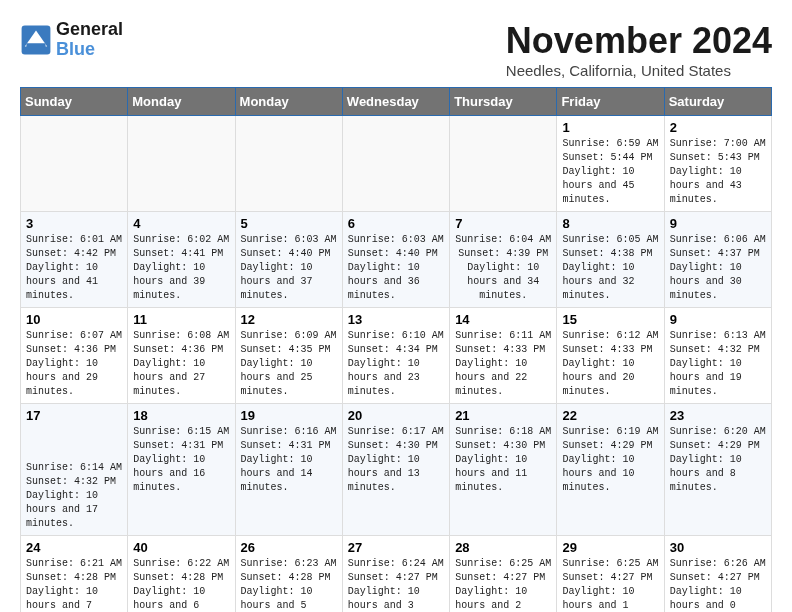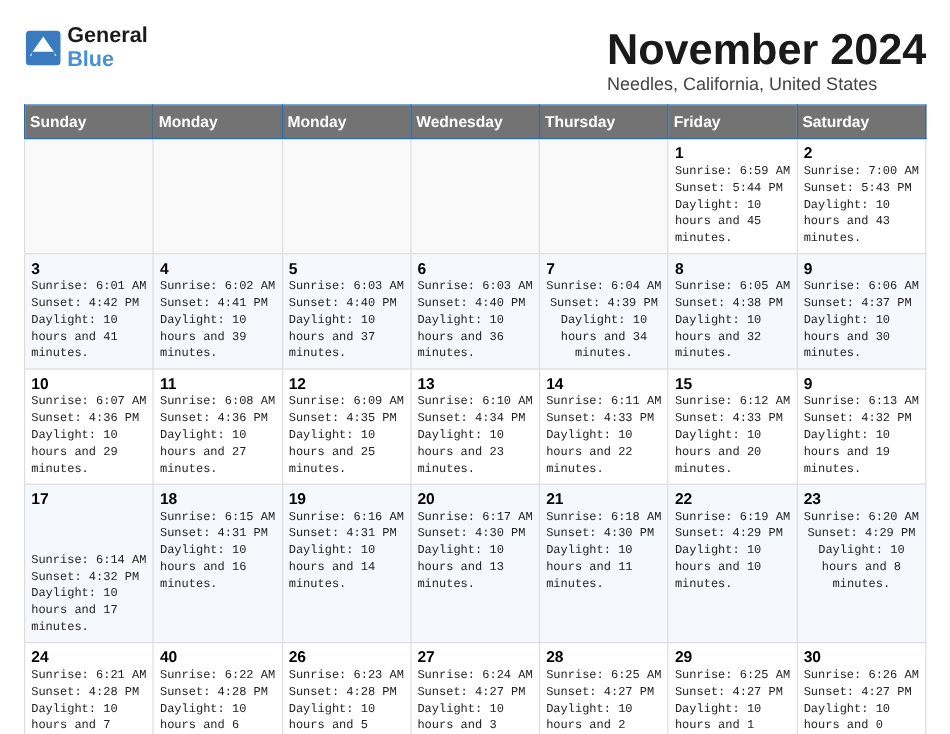--- a/index.html
+++ b/index.html
@@ -265,21 +265,21 @@
 Daylight: 10 hours and 11 minutes.</div>
         </td>
         <td>
           <span class="day-number">22</span>
           <div class="day-info" style="white-space: pre-line;">Sunrise: 6:19 AM
 Sunset: 4:29 PM
 Daylight: 10 hours and 10 minutes.</div>
         </td>
         <td>
           <span class="day-number">23</span>
-          <div class="day-info" style="white-space: pre-line; text-align: center;">Sunrise: 6:20 AM
+          <div class="day-info" style="white-space: pre-line;">Sunrise: 6:20 AM
 Sunset: 4:29 PM
 Daylight: 10 hours and 8 minutes.</div>
         </td>
       </tr>
       <tr>
         <td>
           <span class="day-number">24</span>
           <div class="day-info" style="white-space: pre-line;">Sunrise: 6:21 AM
 Sunset: 4:28 PM
 Daylight: 10 hours and 7 minutes.</div>

